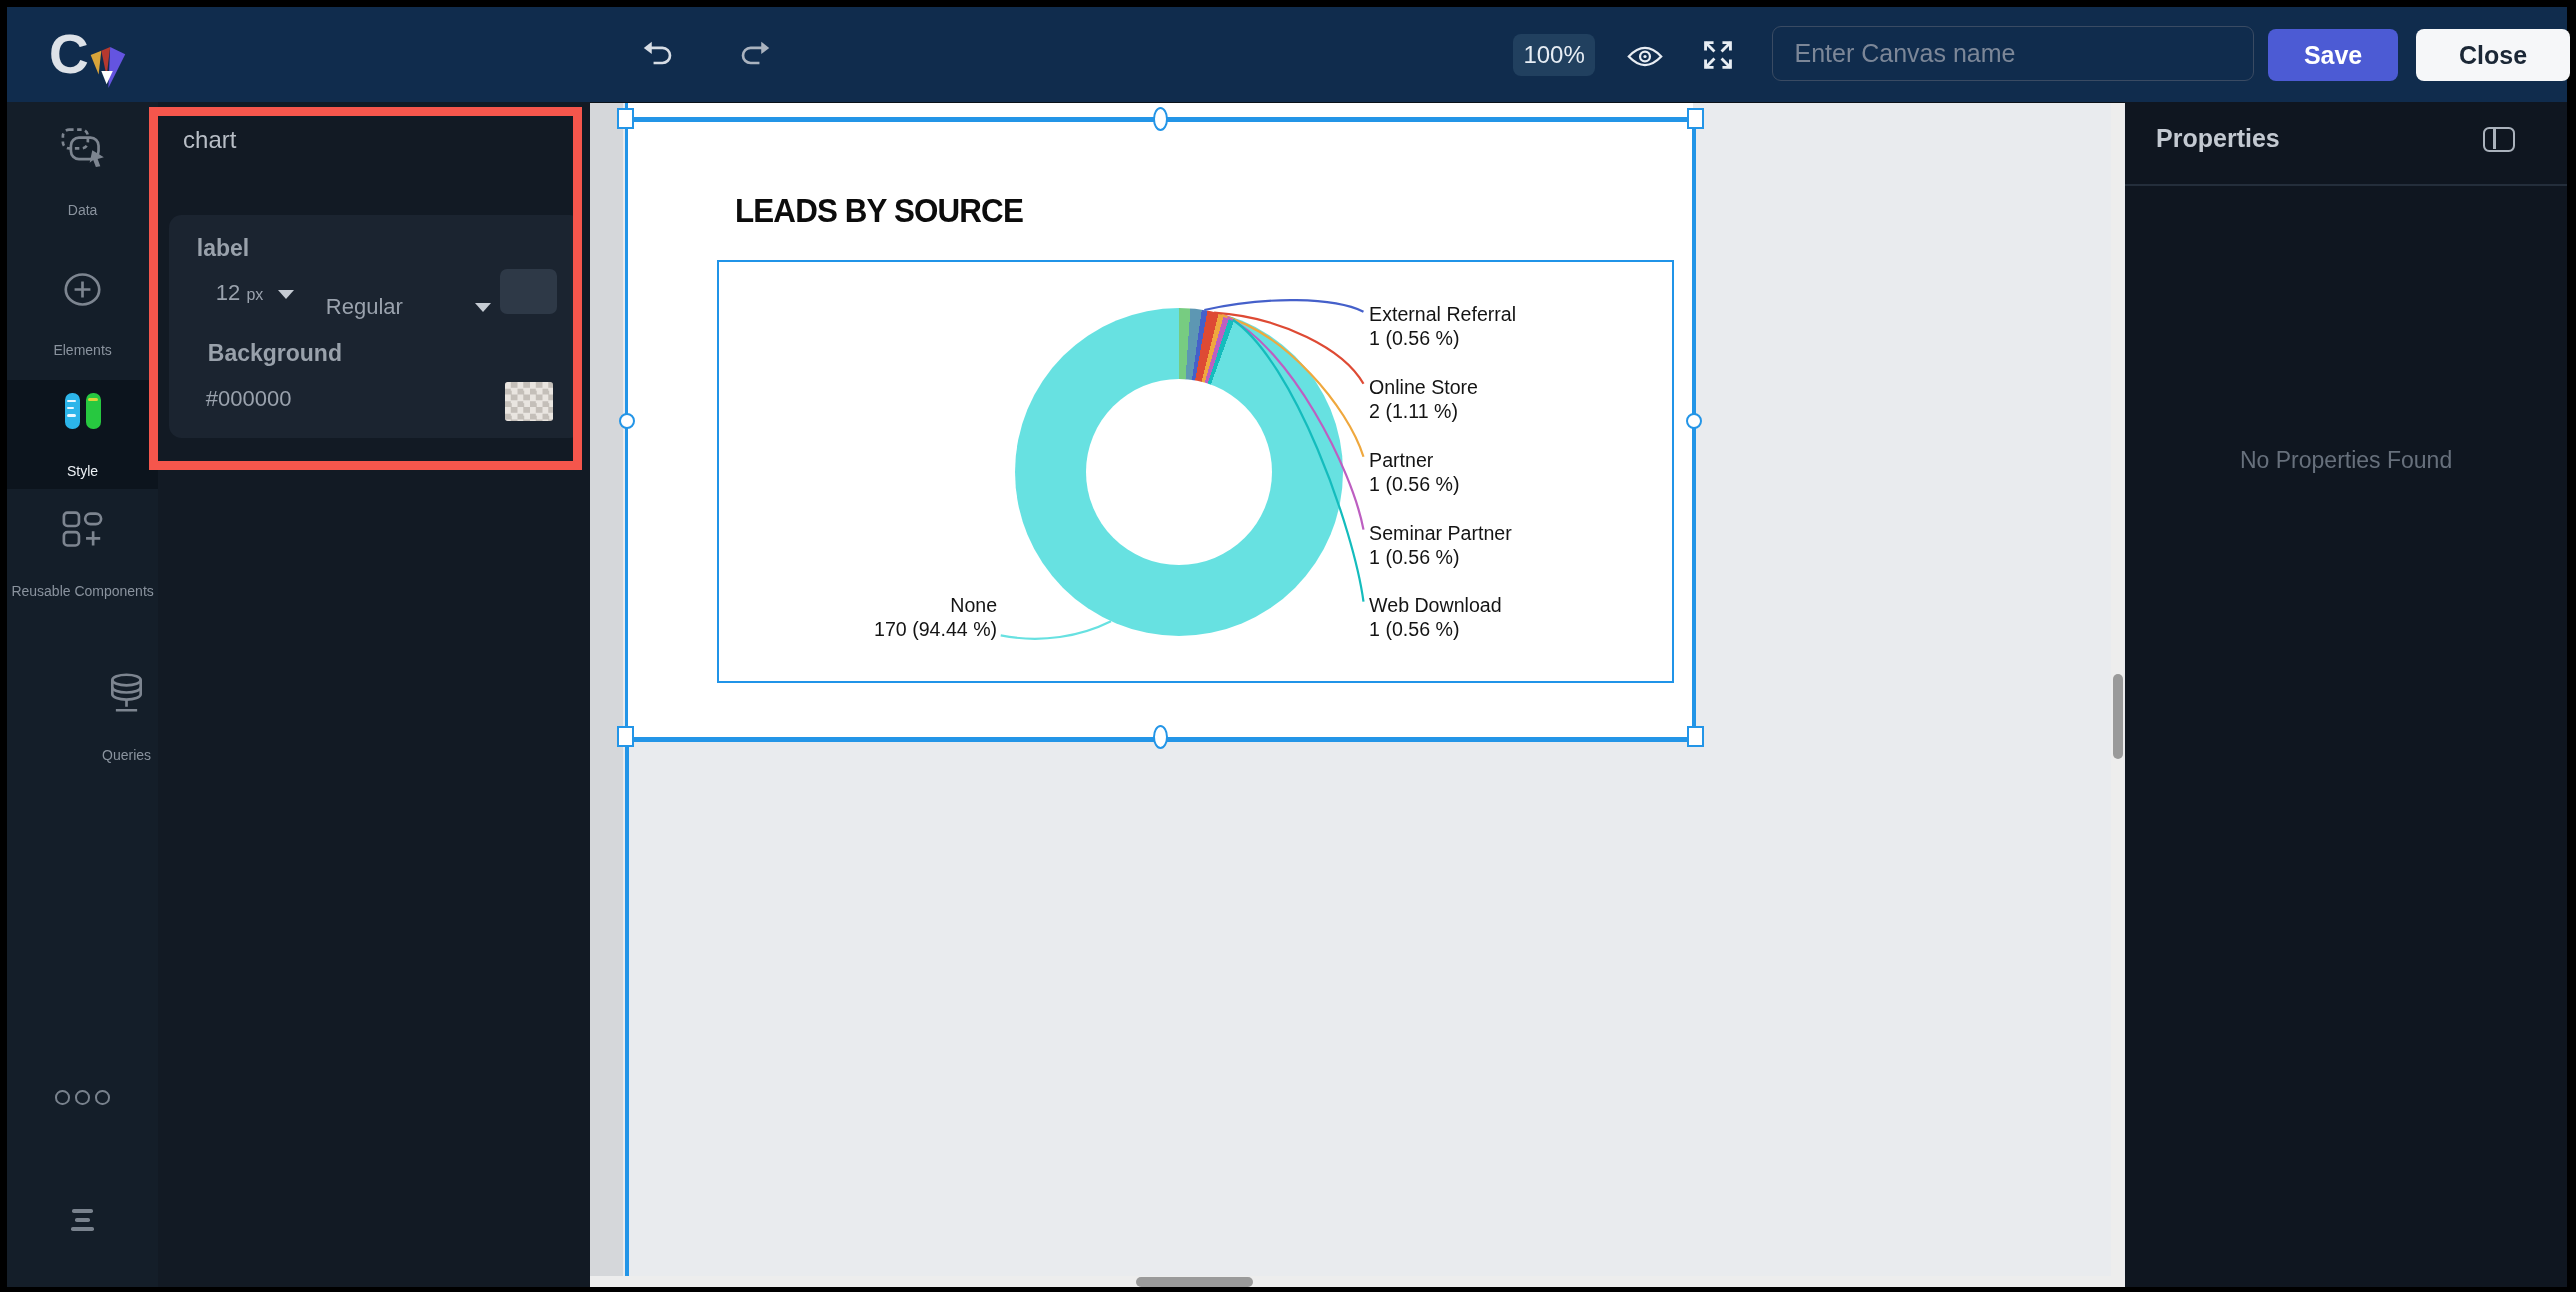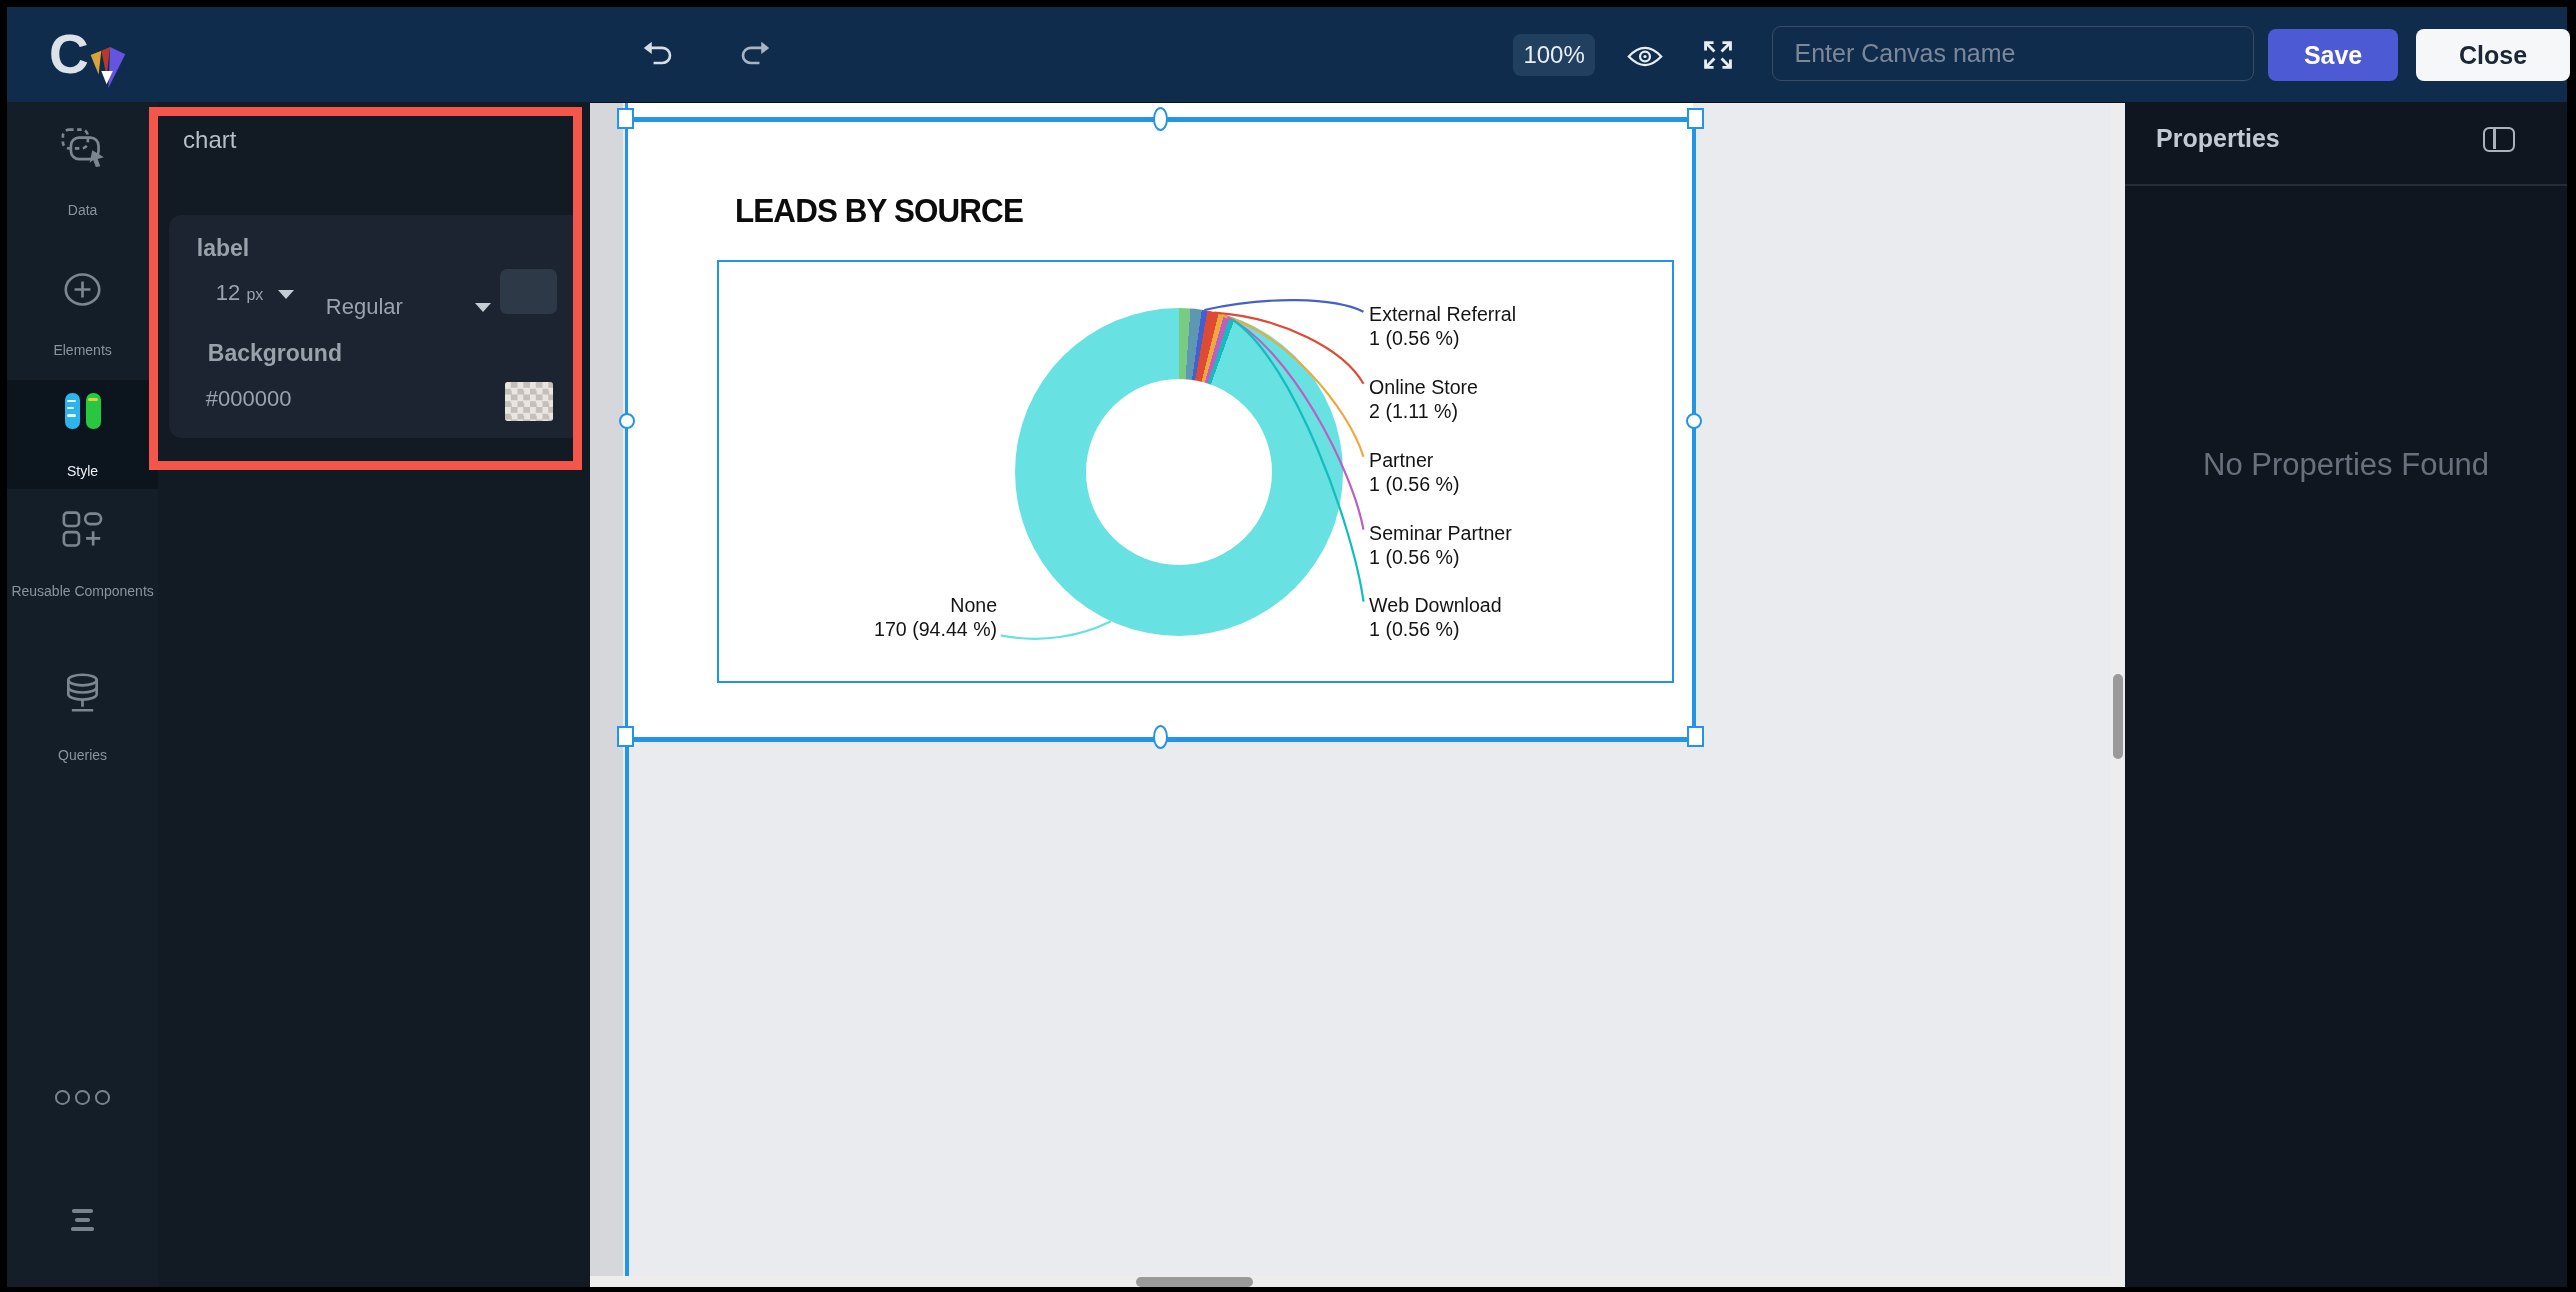--- a/index.html
+++ b/index.html
@@ -82,21 +82,21 @@
   .v-thumb{position:absolute;left:1523px;top:571px;width:9.8px;height:85px;background:#9a9a9a;border-radius:5.3px;}
   .h-track{position:absolute;left:0;top:1173px;width:1535px;height:11.6px;background:#ededed;}
   .h-thumb{position:absolute;left:546px;top:1174px;width:117px;height:9.8px;background:#9a9a9a;border-radius:5.3px;}
 
   
   .props{position:absolute;left:2118px;top:0;width:442px;height:1185px;background:#0f1620;}
   .props-title{position:absolute;left:31px;top:22px;font-size:25px;font-weight:bold;color:#c3c9d1;}
   .props-toggle{position:absolute;right:52px;top:25px;width:32px;height:25px;border:2.7px solid #aab2bc;border-radius:6.2px;box-sizing:border-box;}
   .props-toggle::after{content:"";position:absolute;left:8px;top:0;width:2.7px;height:19.6px;background:#aab2bc;}
   .props-divider{position:absolute;left:0;top:82px;width:442px;height:1.8px;background:#242e3b;}
-  .props-empty{position:absolute;left:0;top:345px;width:442px;text-align:center;font-size:31px;color:#67707c;}
+  .props-empty{position:absolute;left:0;top:345px;width:442px;text-align:center;font-size:23px;color:#67707c;}
 </style>
 </head>
 <body>
 
 <div class="app">
 
   <div class="topbar">
     <div class="logo">
       <span class="c">C</span>
       <svg width="39" height="43" viewBox="0 0 44 48">
@@ -190,21 +190,21 @@
               <i style="top:14.2px;width:7.1px;"></i>
               <i style="top:21.4px;width:9px;"></i>
             </span>
           <span class="pill green">
               <i></i>
             </span>
         </span>
         <span class="lbl">Style</span>
       </div>
 
-      <div class="side-item" style="top:570px;height:107px;">
+      <div class="side-item" style="top:570px;height:107px;padding-left:44px;">
         <span class="side-icon">
           <svg width="39" height="41" viewBox="0 0 44 46" fill="none" stroke="#7d8590" stroke-width="3">
             <ellipse cx="22" cy="9" rx="16" ry="6"></ellipse>
             <path d="M6,9 V17 C6,20.3 13.2,23 22,23 C30.8,23 38,20.3 38,17 V9"></path>
             <path d="M6,17 V25 C6,28.3 13.2,31 22,31 C30.8,31 38,28.3 38,25 V17"></path>
             <path d="M22,31 V39 M10,43 H34"></path>
           </svg>
         </span>
         <span class="lbl">Queries</span>
       </div>

